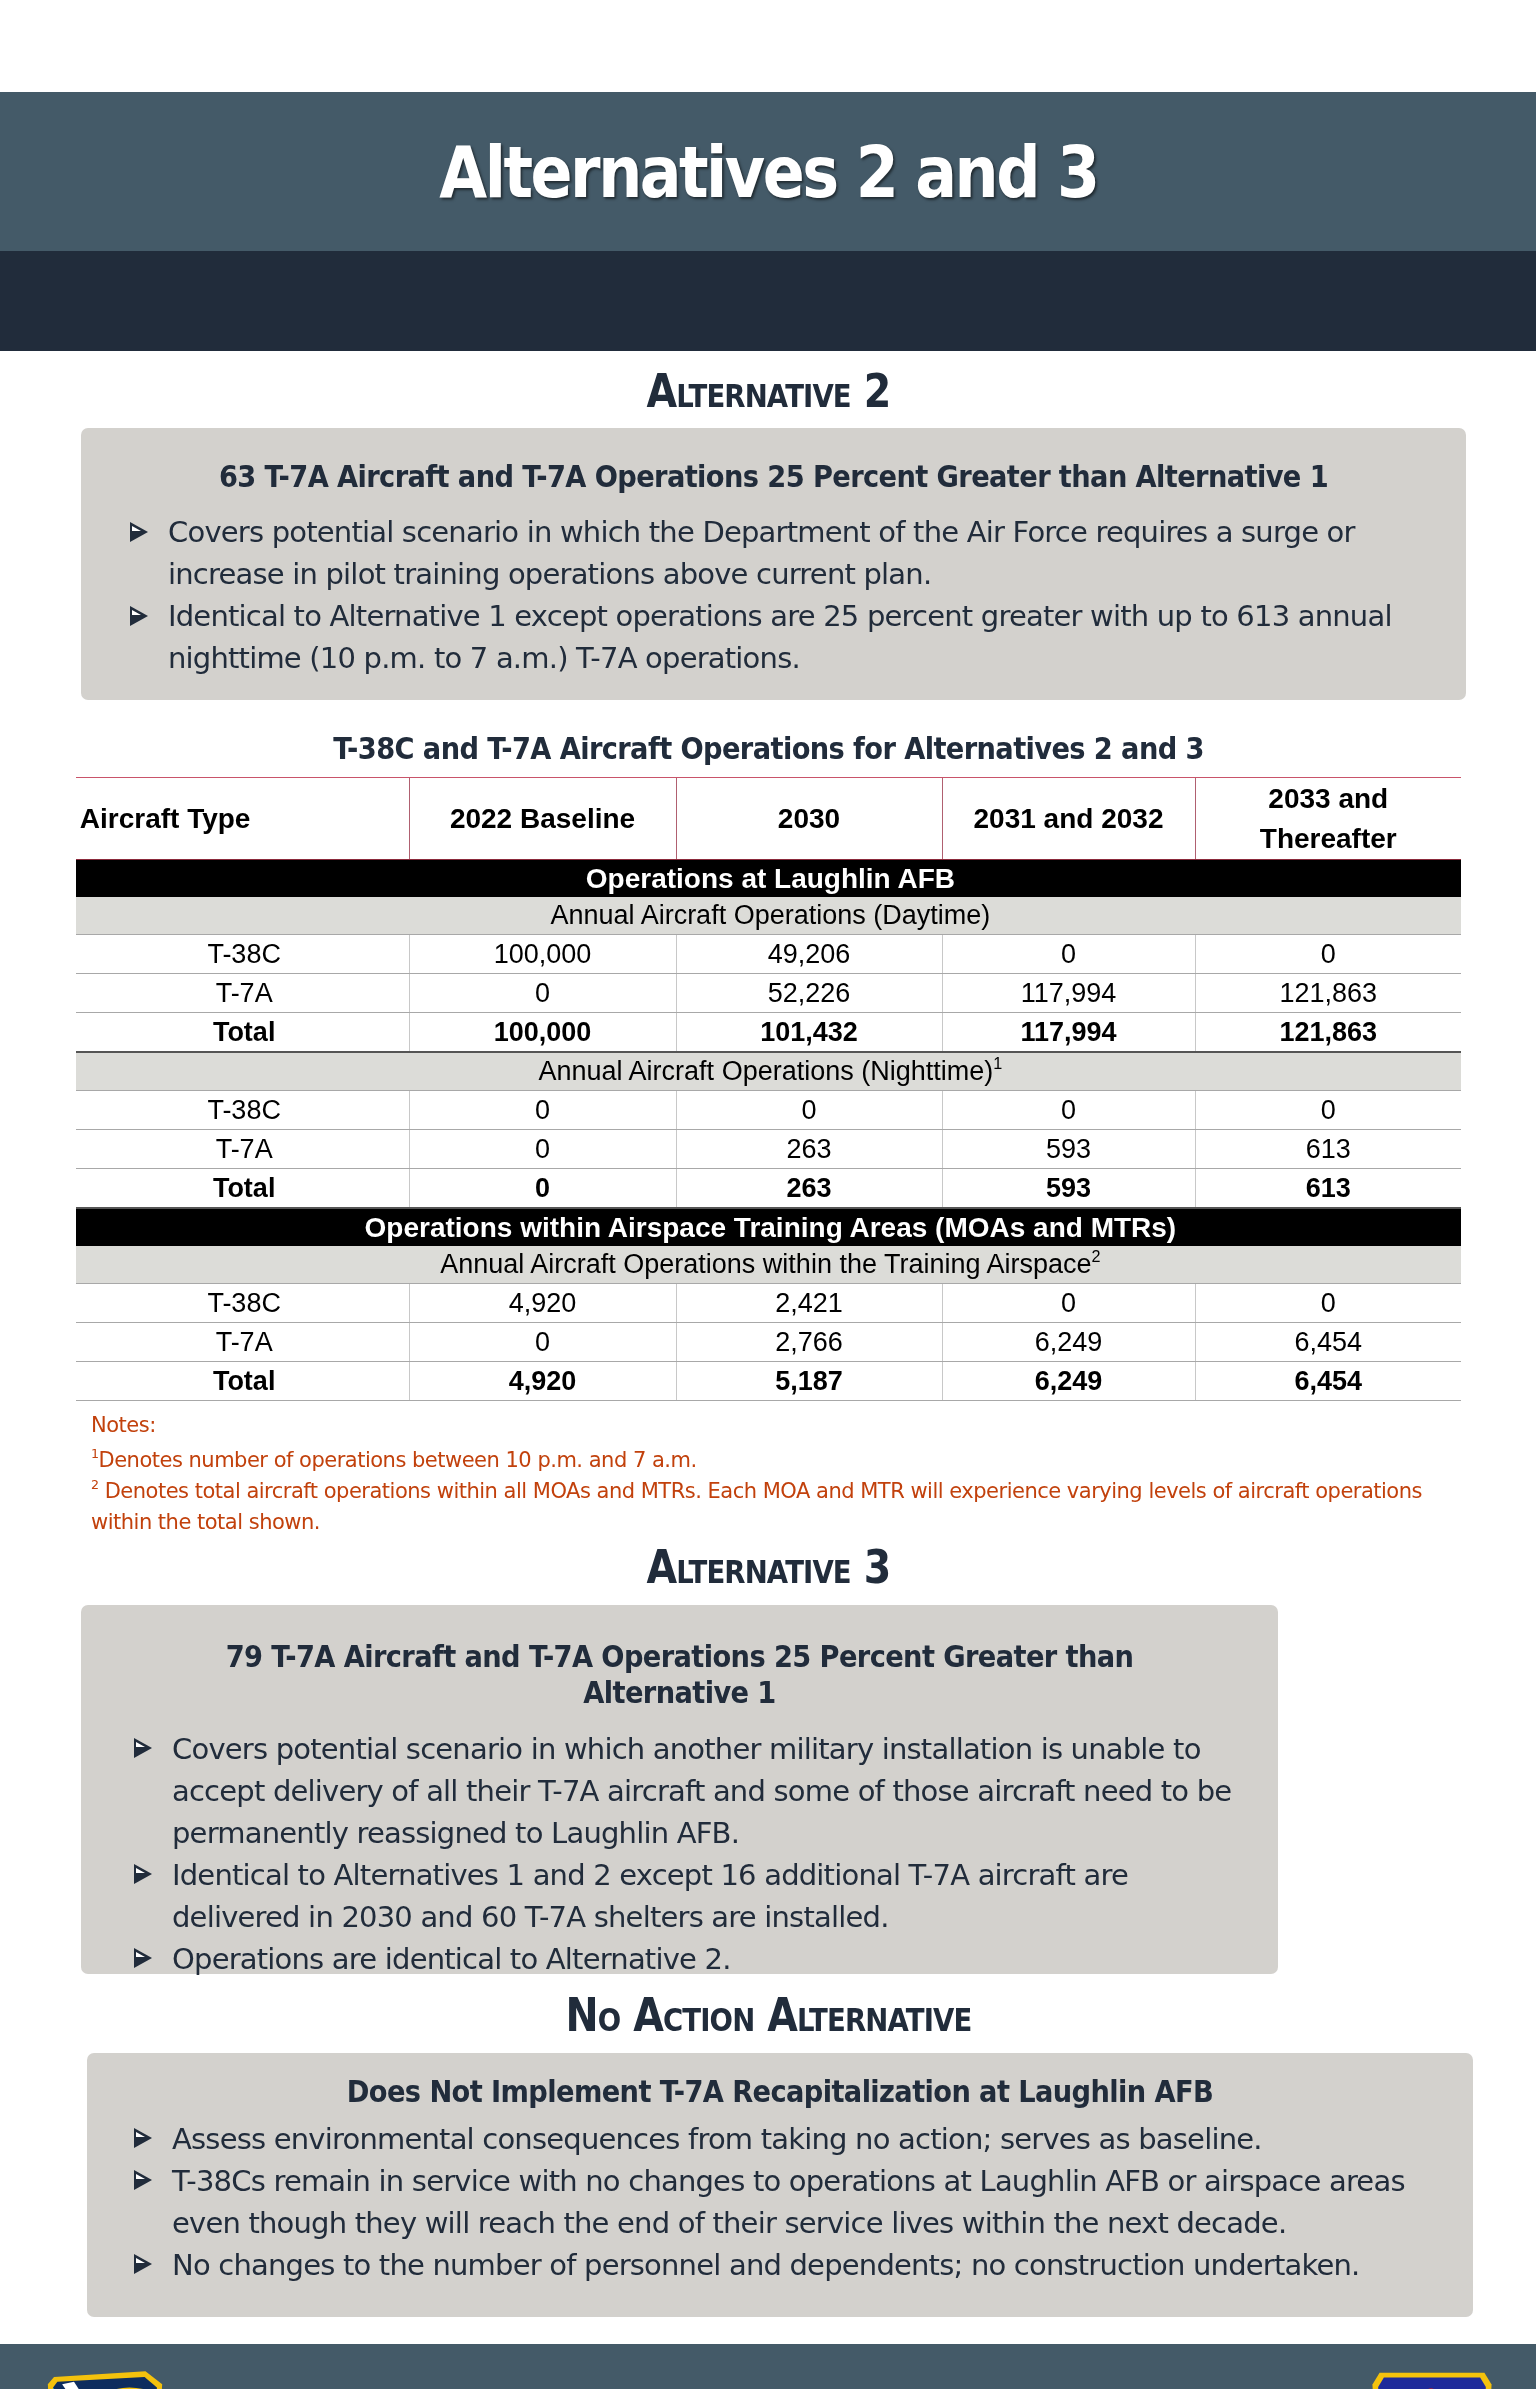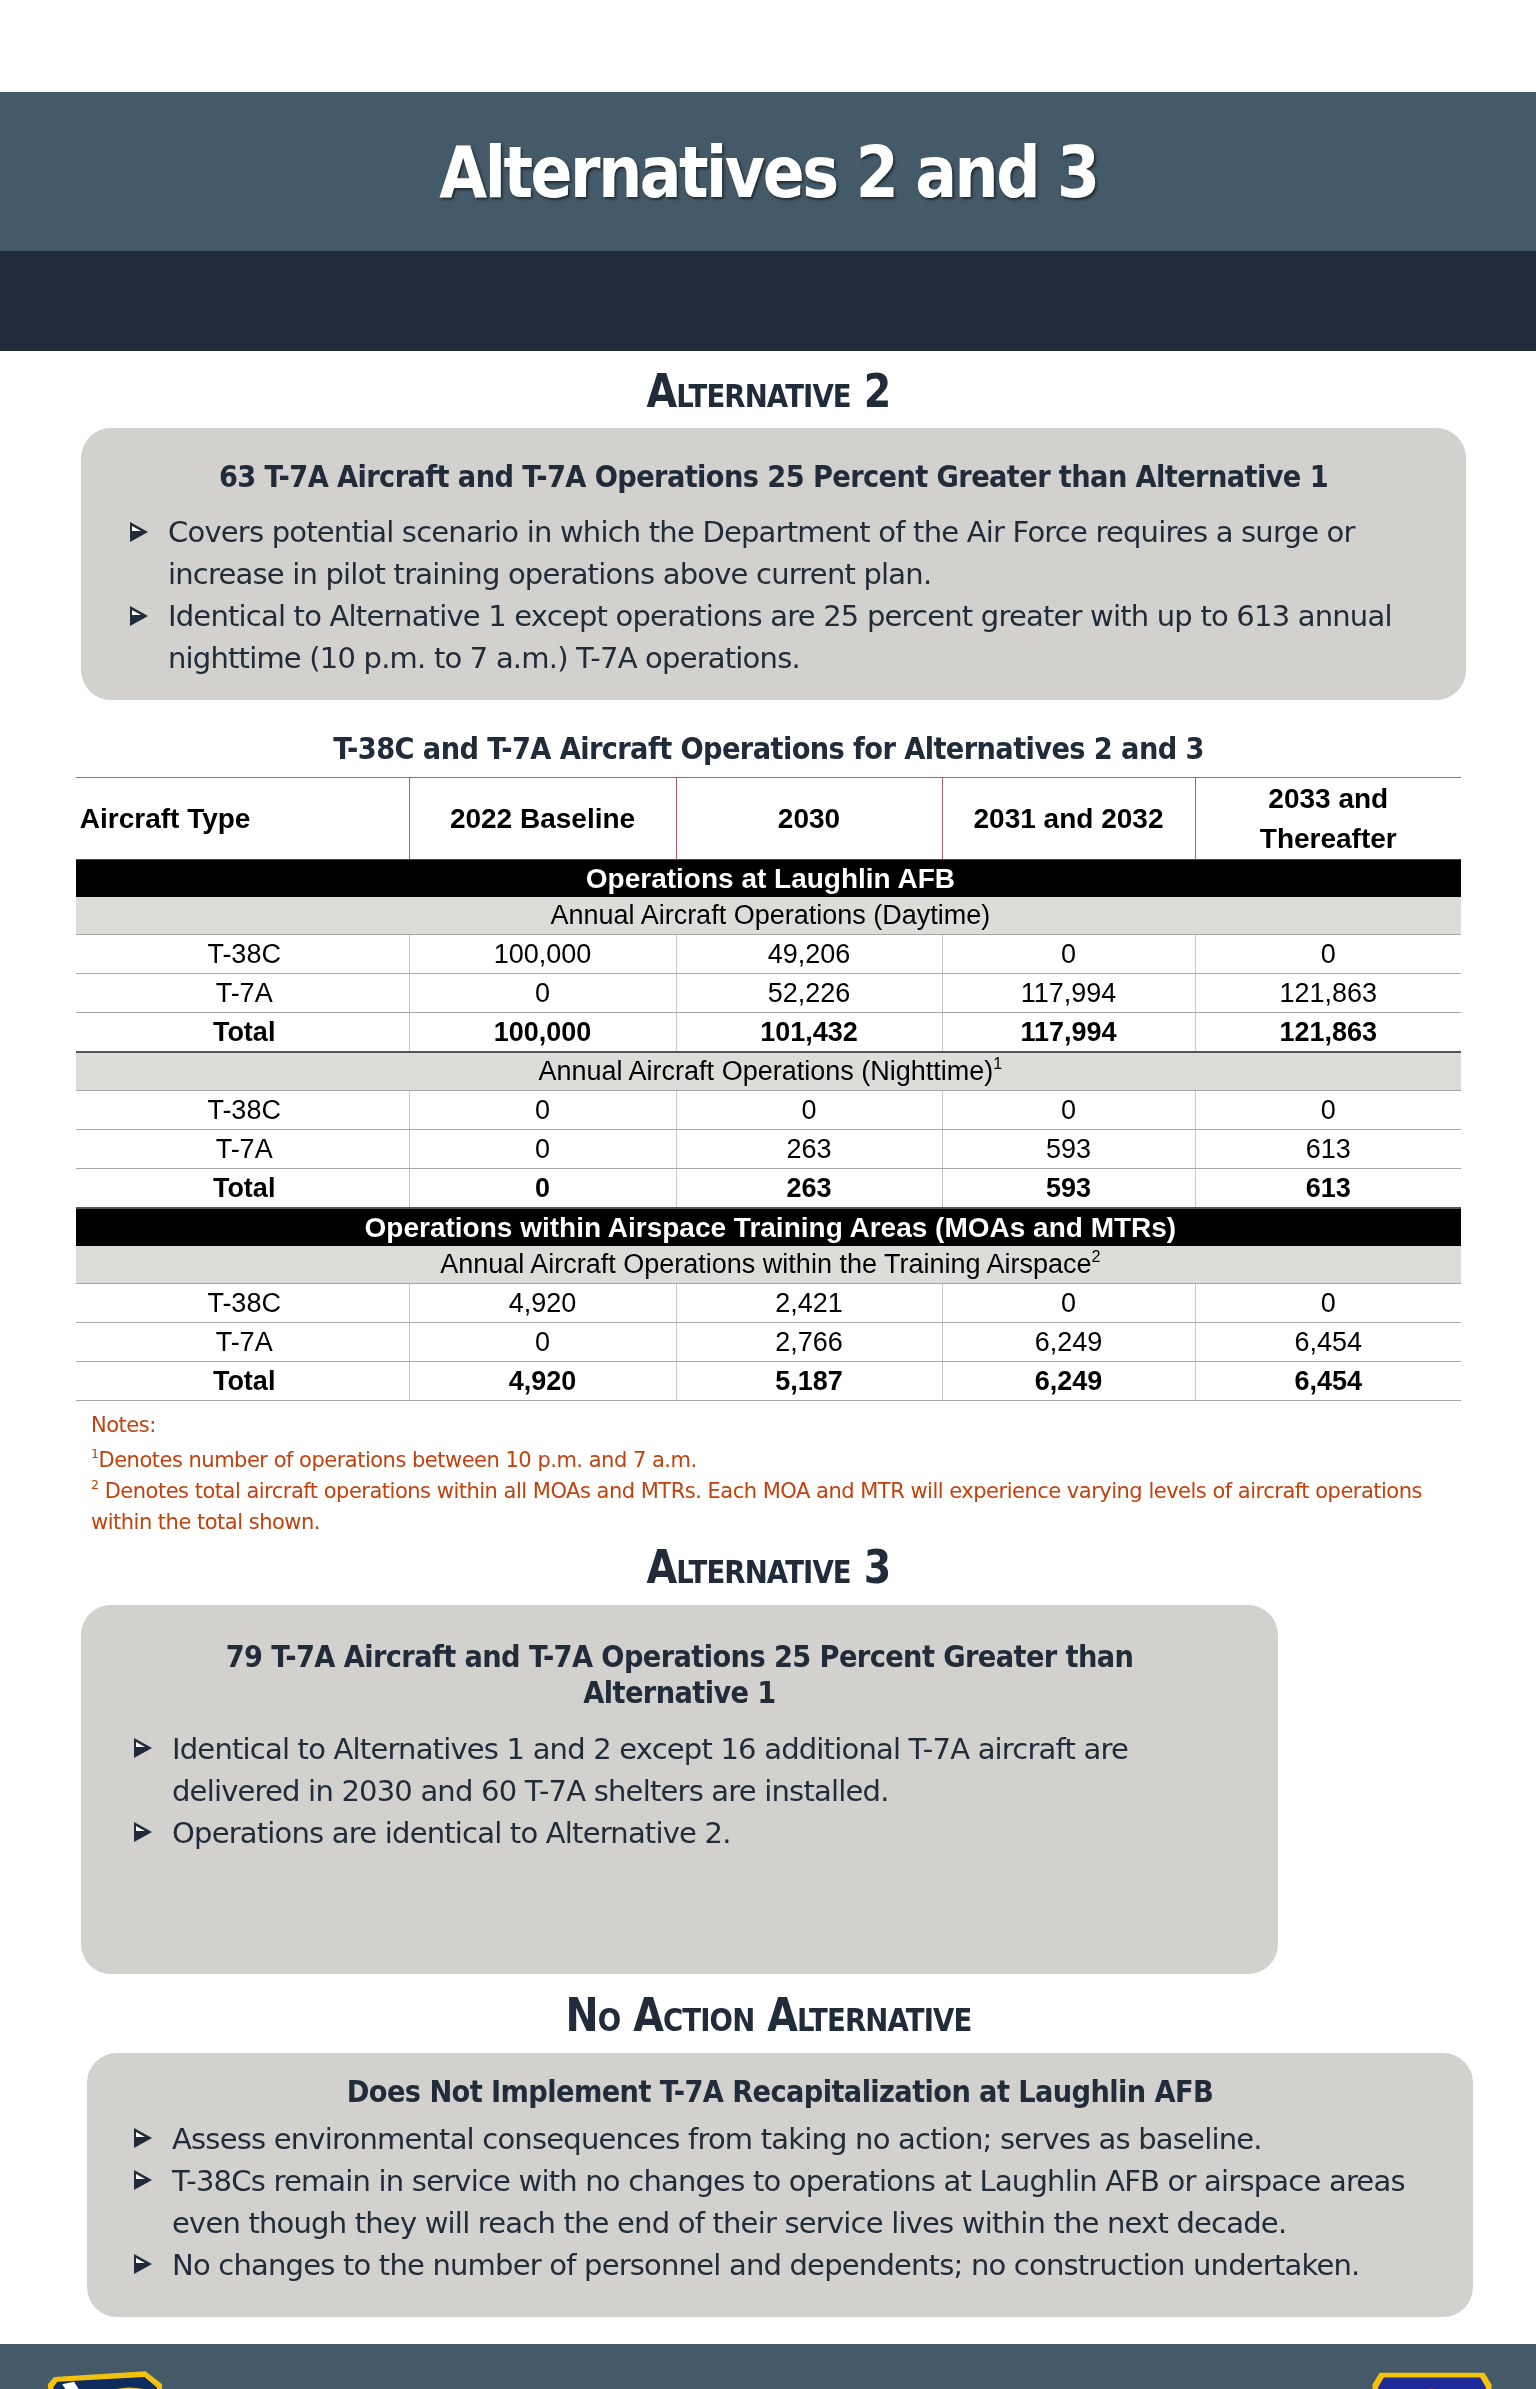--- a/index.html
+++ b/index.html
@@ -12,21 +12,21 @@
   .header-dark { left: 0; top: 251px; width: 1537px; height: 100px; background: #212c3b; }
   .page-title {
     left: 0; top: 92px; width: 1537px; height: 159px; display: flex; align-items: center; justify-content: center;
     color: #ffffff; font-family: "DejaVu Sans", sans-serif; font-weight: bold; font-size: 72px; letter-spacing: -2.9px;
     text-shadow: 1.9px 2.4px 2.9px rgba(0,0,0,0.55); transform: scaleX(0.86);
   }
   .section-heading {
     left: 0; width: 1537px; text-align: center; font-family: "DejaVu Sans", sans-serif; font-weight: bold;
     font-variant: small-caps; color: #212c3b; font-size: 46px; letter-spacing: -1px; transform: scaleX(0.86);
   }
-  .panel { background: #d3d1cd; border-radius: 30px; }
+  .panel { background: #d3d1cd; border-radius: 7px; }
   .panel-title {
     text-align: center; font-family: "DejaVu Sans", sans-serif; font-weight: bold; color: #212c3b; font-size: 31px;
     letter-spacing: -0.7px; transform: scaleX(0.88); transform-origin: center;
   }
   .bullets { list-style: none; margin: 0; padding: 0; }
   .bullets li {
     position: relative; padding-left: 43px; font-family: "DejaVu Sans", sans-serif; font-size: 29px; line-height: 42px;
     color: #212c3b; letter-spacing: -0.8px;
   }
   .bullets li .arrow {
@@ -196,20 +196,21 @@
 <div class="abs notes">
   <p>Notes:</p>
   <p style="margin-top:3.8px;"><sup>1</sup><span>Denotes number of operations between 10 p.m. and 7 a.m.</span></p>
   <p><sup>2</sup><span> Denotes total aircraft operations within all MOAs and MTRs.  Each MOA and MTR will experience varying levels of aircraft operations within the total shown.</span></p>
 </div>
 
 <div class="abs section-heading" style="top:1540px;">Alternative 3</div>
 <div class="abs panel" style="left:81px; top:1605px; width:1197px; height:369px;">
   <div class="panel-title" style="margin-top:32.5px;">79 T-7A Aircraft and T-7A Operations 25 Percent Greater than Alternative 1</div>
   <ul class="bullets" style="margin:18px 24px 0 48px;">
+    <li><span class="arrow"></span><span>Covers potential scenario in which another military installation is unable to accept delivery of all their T-7A aircraft and some of those aircraft need to be permanently reassigned to Laughlin AFB.</span></li>
     <li><span class="arrow"></span><span>Identical to Alternatives 1 and 2 except 16 additional T-7A aircraft are delivered in 2030 and 60 T-7A shelters are installed.</span></li>
     <li><span class="arrow"></span><span>Operations are identical to Alternative 2.</span></li>
   </ul>
 </div>
 
 <div class="abs section-heading" style="top:1988px;">No Action Alternative</div>
 <div class="abs panel" style="left:87px; top:2053px; width:1386px; height:264px;">
   <div class="panel-title" style="margin-top:20px;">Does Not Implement T-7A Recapitalization at Laughlin AFB</div>
   <ul class="bullets" style="margin:8.6px 29px 0 42px;">
     <li><span class="arrow"></span><span>Assess environmental consequences from taking no action; serves as baseline.</span></li>

